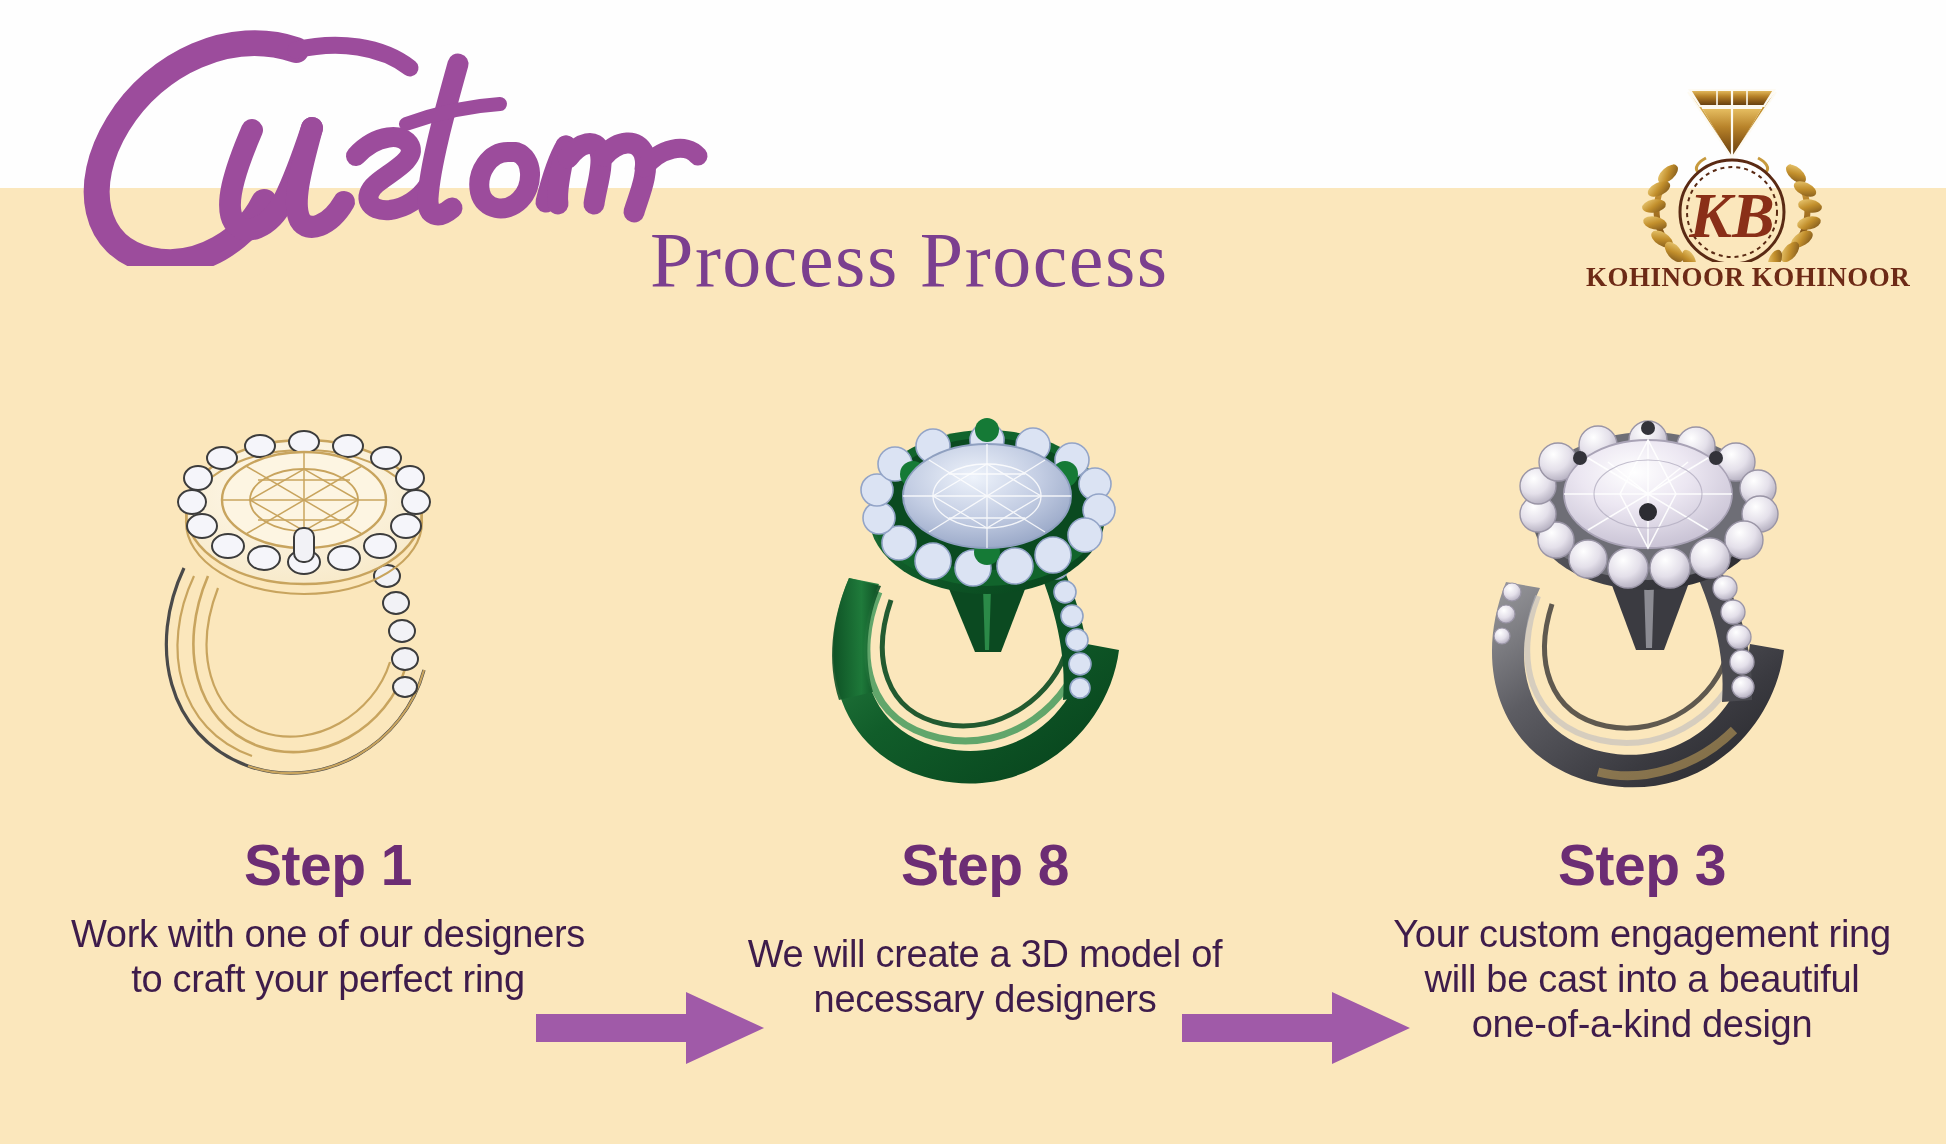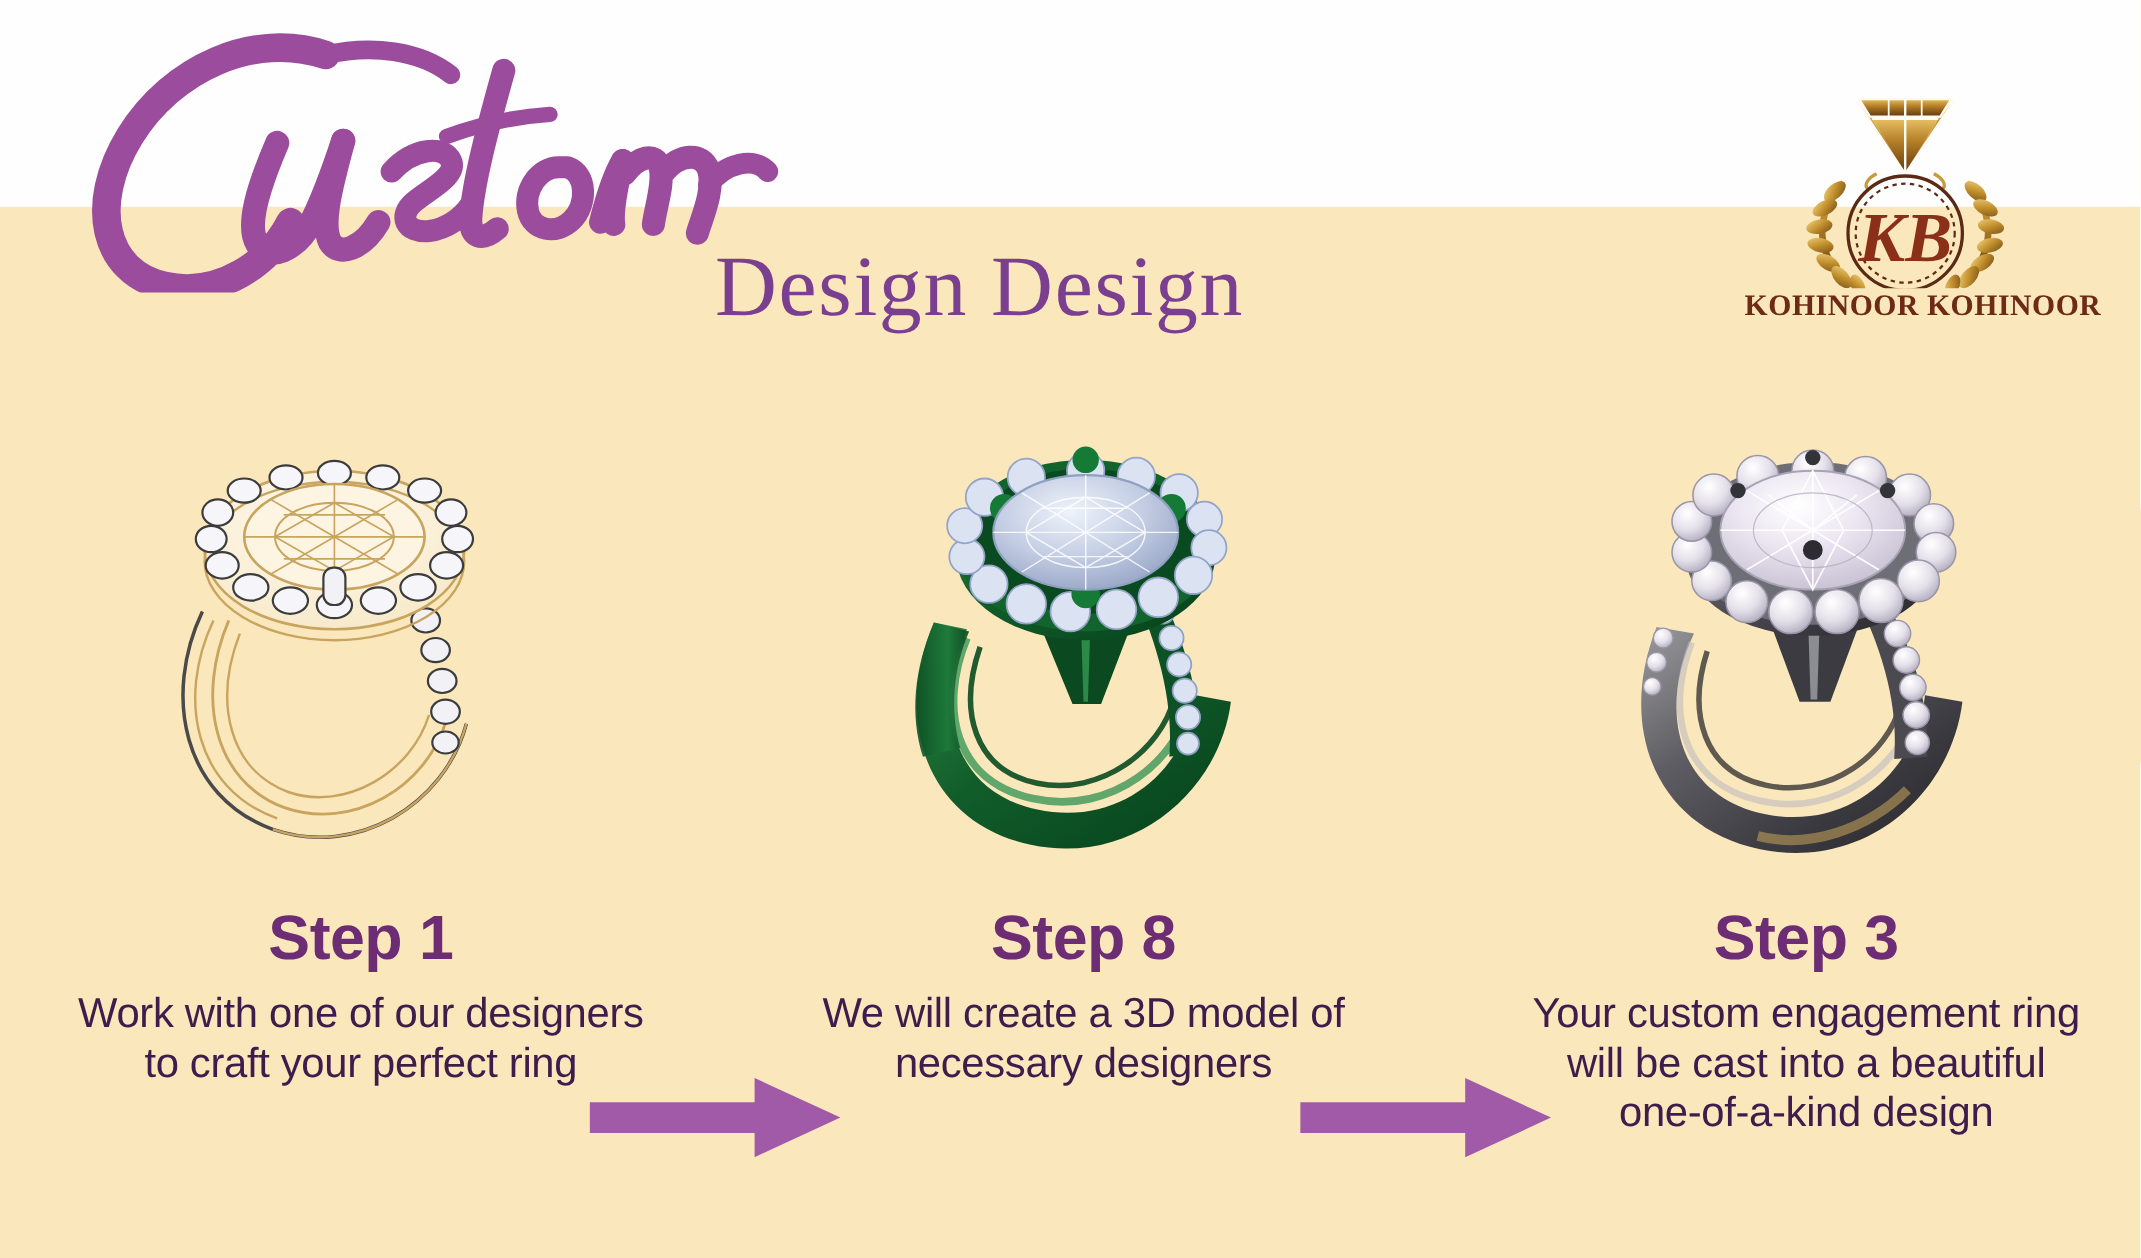--- a/index.html
+++ b/index.html
@@ -74,21 +74,21 @@
     font-weight: bold;
     font-size: 27px;
     letter-spacing: 0.5px;
     color: #6d2a16;
     white-space: nowrap;
   }
 
   
   #rail {
     position: absolute;
-    left: 0; top: 388px;
+    left: 0; top: 400px;
     width: 1898px; height: 744px;
     z-index: 5;
   }
 
   .step-col {
     position: absolute;
     top: 0;
     width: 660px;
     height: 744px;
   }
@@ -128,21 +128,21 @@
     top: 512px;
     left: 0;
     width: 660px;
     text-align: center;
     font-size: 38px;
     line-height: 1.18;
     color: #3e1c4b;
     letter-spacing: -0.3px;
   }
   #col-1 .step-desc { transform: translateX(-2px); }
-  #col-2 .step-desc { transform: translateX(10px); }
+  #col-2 .step-desc { transform: translateX(10px); margin-top: 20px; }
   #col-3 .step-desc { transform: translateX(24px); }
 
   .step-desc .ln { display: block; }
 
   
   .flow-arrow {
     position: absolute;
     top: 592px;
     width: 228px;
     height: 72px;
@@ -184,21 +184,21 @@
 
           <path d="M508 196 C514 172 522 150 528 140" stroke-width="21"></path>
           <path d="M528 140 C522 166 518 186 520 198" stroke-width="21"></path>
           <path d="M530 152 C542 136 558 132 562 146 C566 160 558 182 556 198" stroke-width="21"></path>
           <path d="M566 150 C580 134 600 132 606 148 C612 166 600 192 596 206" stroke-width="21"></path>
           <path d="M606 162 C622 142 648 136 660 150" stroke-width="19"></path>
         </g>
       </svg>
     </div>
 
-    <div id="subtitle-design-process">Design Design</div>
+    <div id="subtitle-design-process">Process Process</div>
   </div>
 
   <div id="logo">
     <div id="logo-mark">
       <svg viewBox="0 0 200 200" width="200" height="200" aria-hidden="true">
         <defs>
           <linearGradient id="gold" x1="0" y1="0" x2="0" y2="1">
             <stop offset="0%" stop-color="#e8c063"></stop>
             <stop offset="38%" stop-color="#b8832a"></stop>
             <stop offset="70%" stop-color="#8a5a18"></stop>

